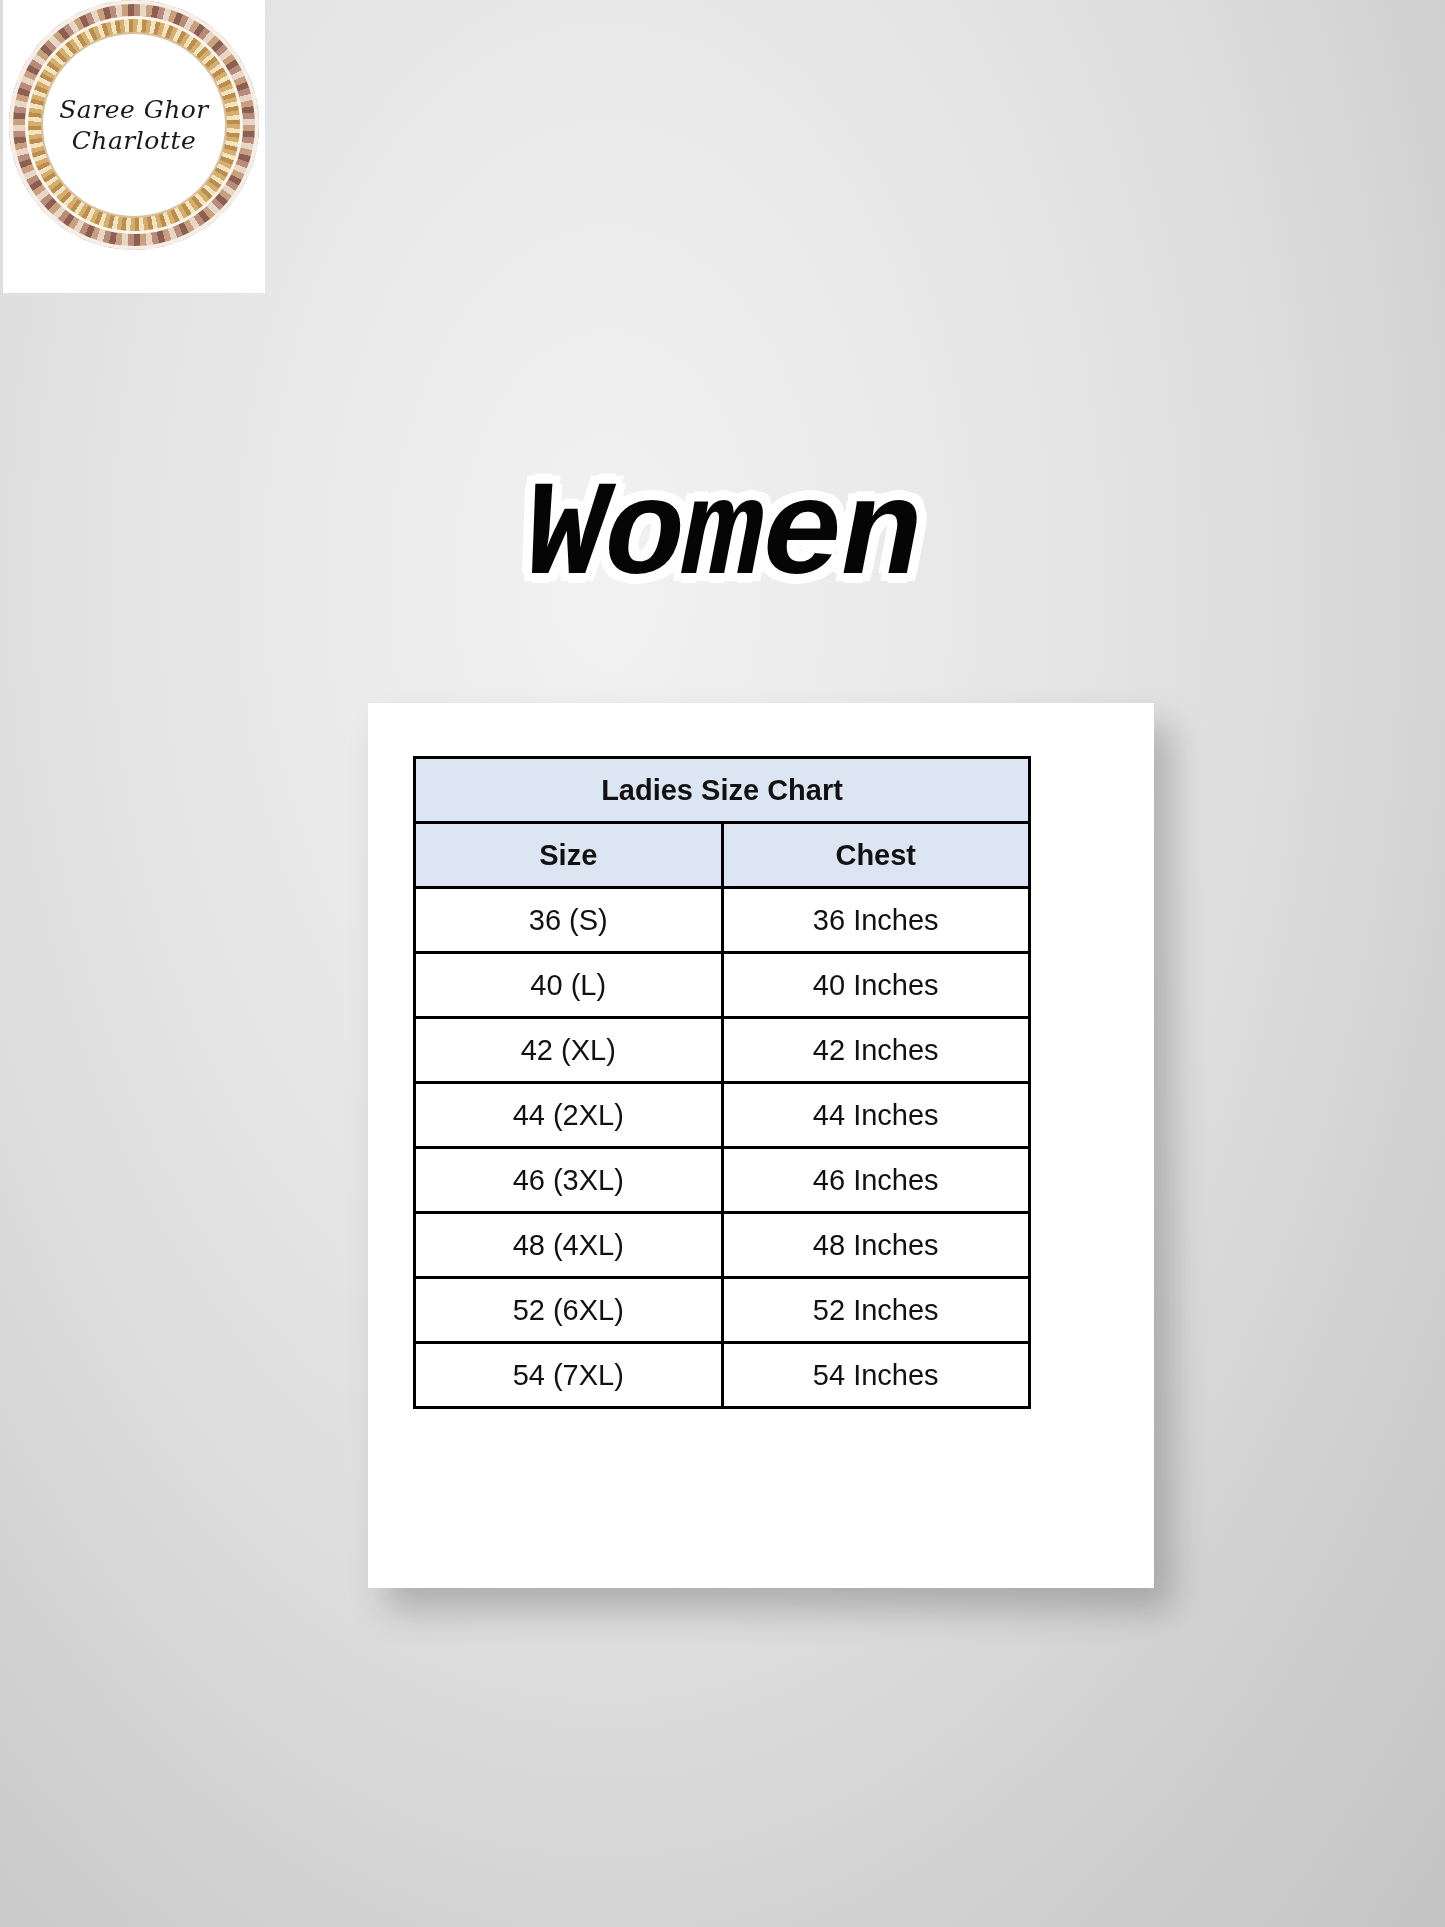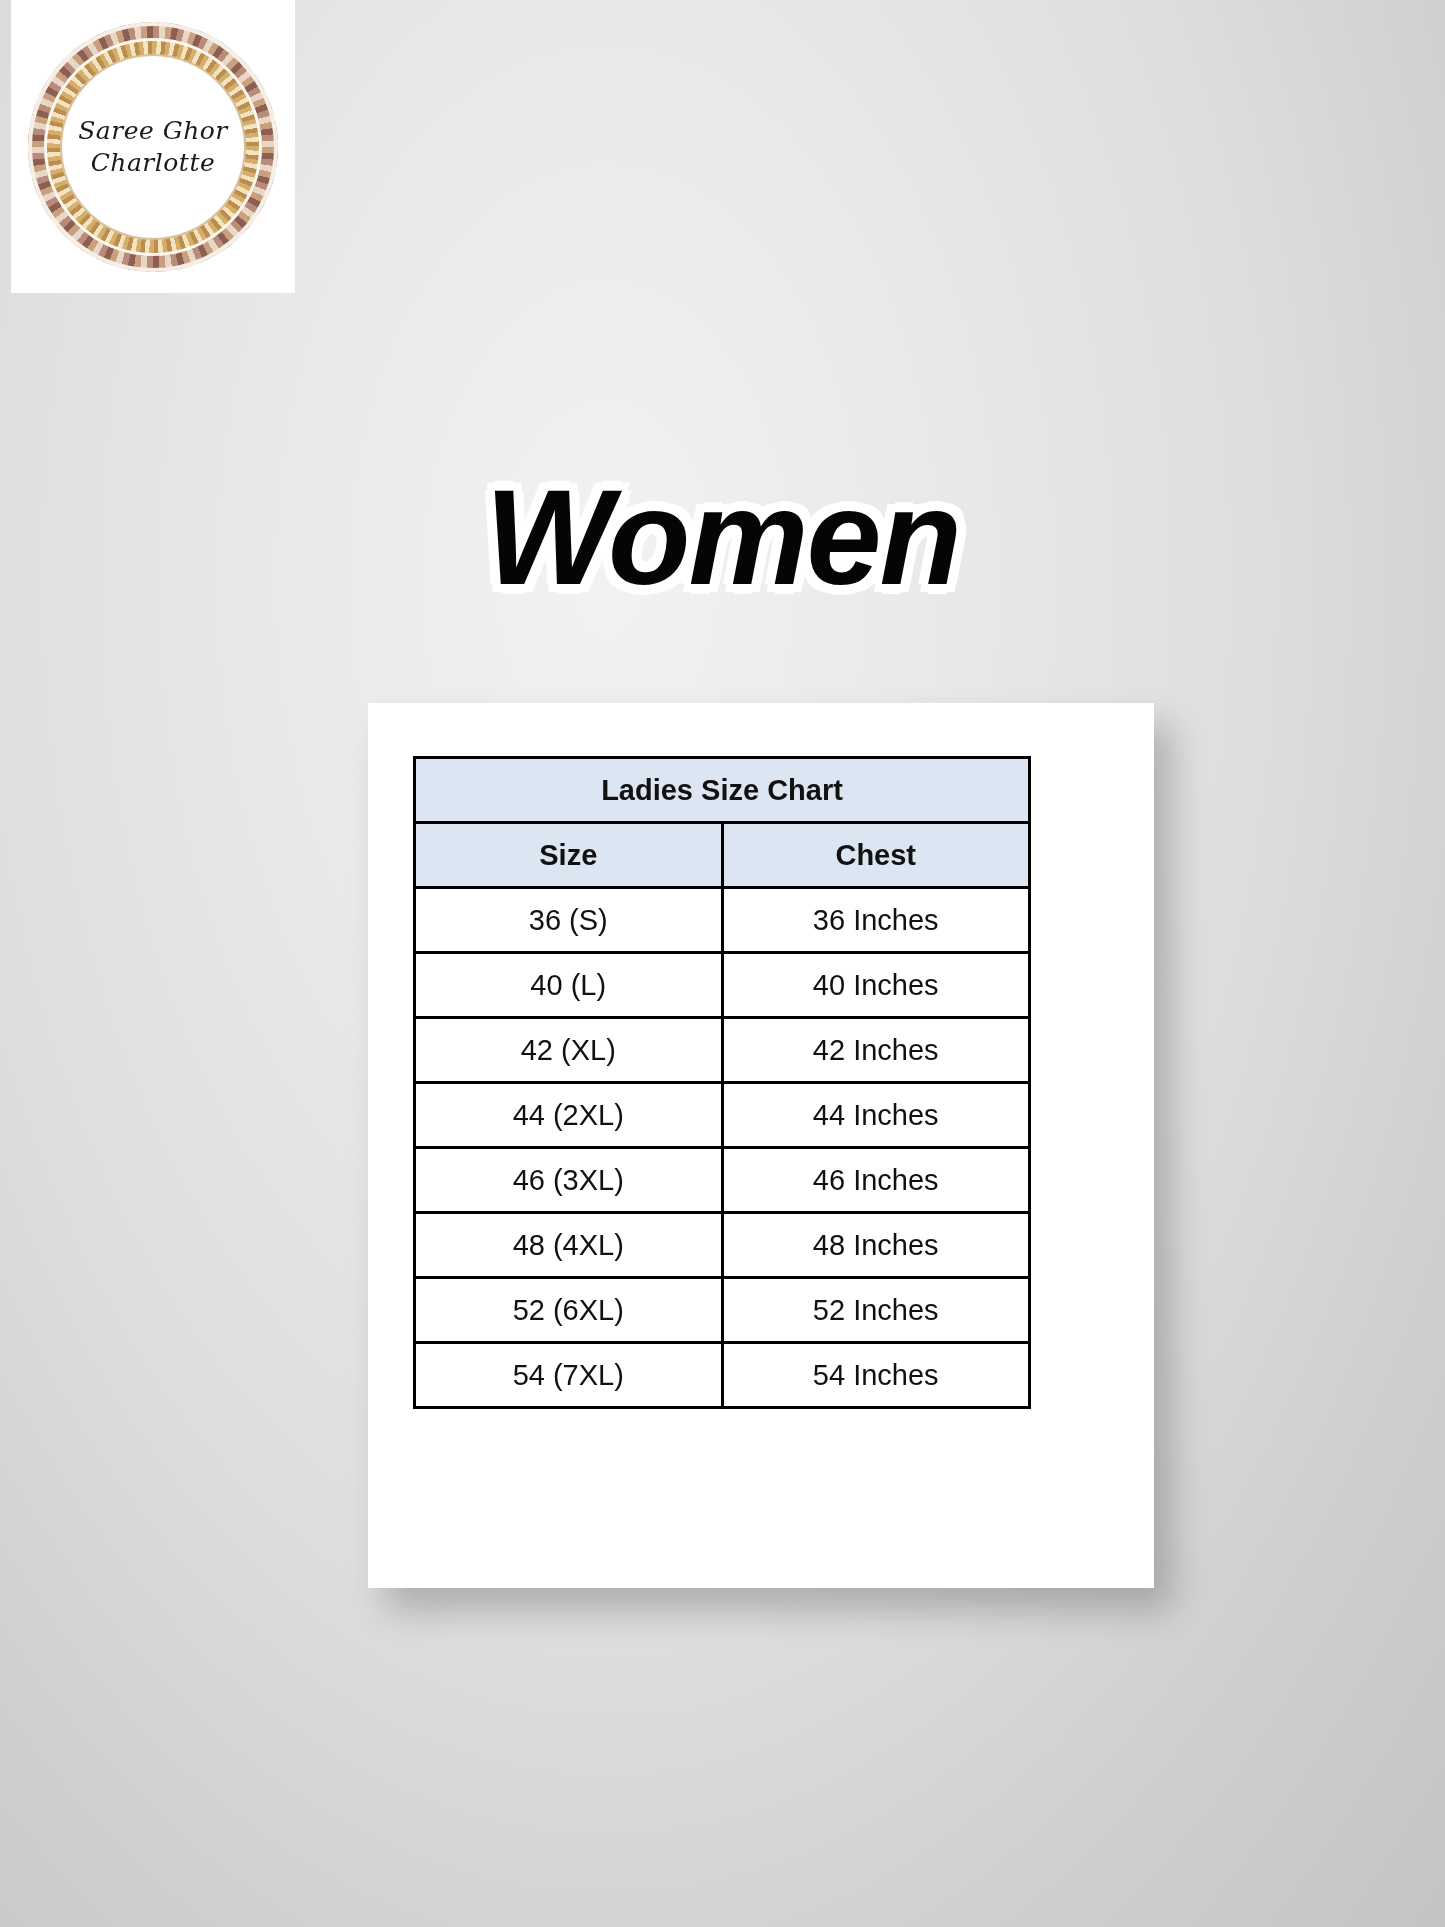--- a/index.html
+++ b/index.html
@@ -11,27 +11,27 @@
     height: 1927px;
     position: relative;
     overflow: hidden;
     font-family: "Liberation Sans", sans-serif;
     background: radial-gradient(ellipse at 42% 30%, #f2f2f2 0%, #e9e9e9 28%, #dedede 55%, #cfcfcf 78%, #c4c4c4 100%);
   }
 
   
   .logo-box {
     position: absolute;
-    left: 11px;
+    left: 3px;
     top: 0;
-    width: 284px;
+    width: 262px;
     height: 293px;
     background: #ffffff;
     display: flex;
-    align-items: center;
+    align-items: flex-start;
     justify-content: center;
   }
   .logo-ring {
     position: relative;
     width: 250px;
     height: 250px;
     border-radius: 50%;
     background:
       repeating-conic-gradient(from 0deg,
         #b98b7a 0deg 3deg,
@@ -80,21 +80,21 @@
   .heading {
     position: absolute;
     left: 0;
     right: 0;
     top: 470px;
     text-align: center;
     pointer-events: none;
   }
   .heading-word {
     display: inline-block;
-    font-family: Liberation Sans, sans-serif;
+    font-family: Liberation Mono, monospace;
     font-style: italic;
     font-weight: 700;
     font-size: 135px;
     line-height: 1;
     color: #050505;
     letter-spacing: -2px;
     text-shadow:
       7px 0 0 #ffffff, -7px 0 0 #ffffff, 0 7px 0 #ffffff, 0 -7px 0 #ffffff,
       5px 5px 0 #ffffff, -5px 5px 0 #ffffff, 5px -5px 0 #ffffff, -5px -5px 0 #ffffff,
       10px 0 0 #ffffff, -10px 0 0 #ffffff, 0 10px 0 #ffffff, 0 -10px 0 #ffffff,

